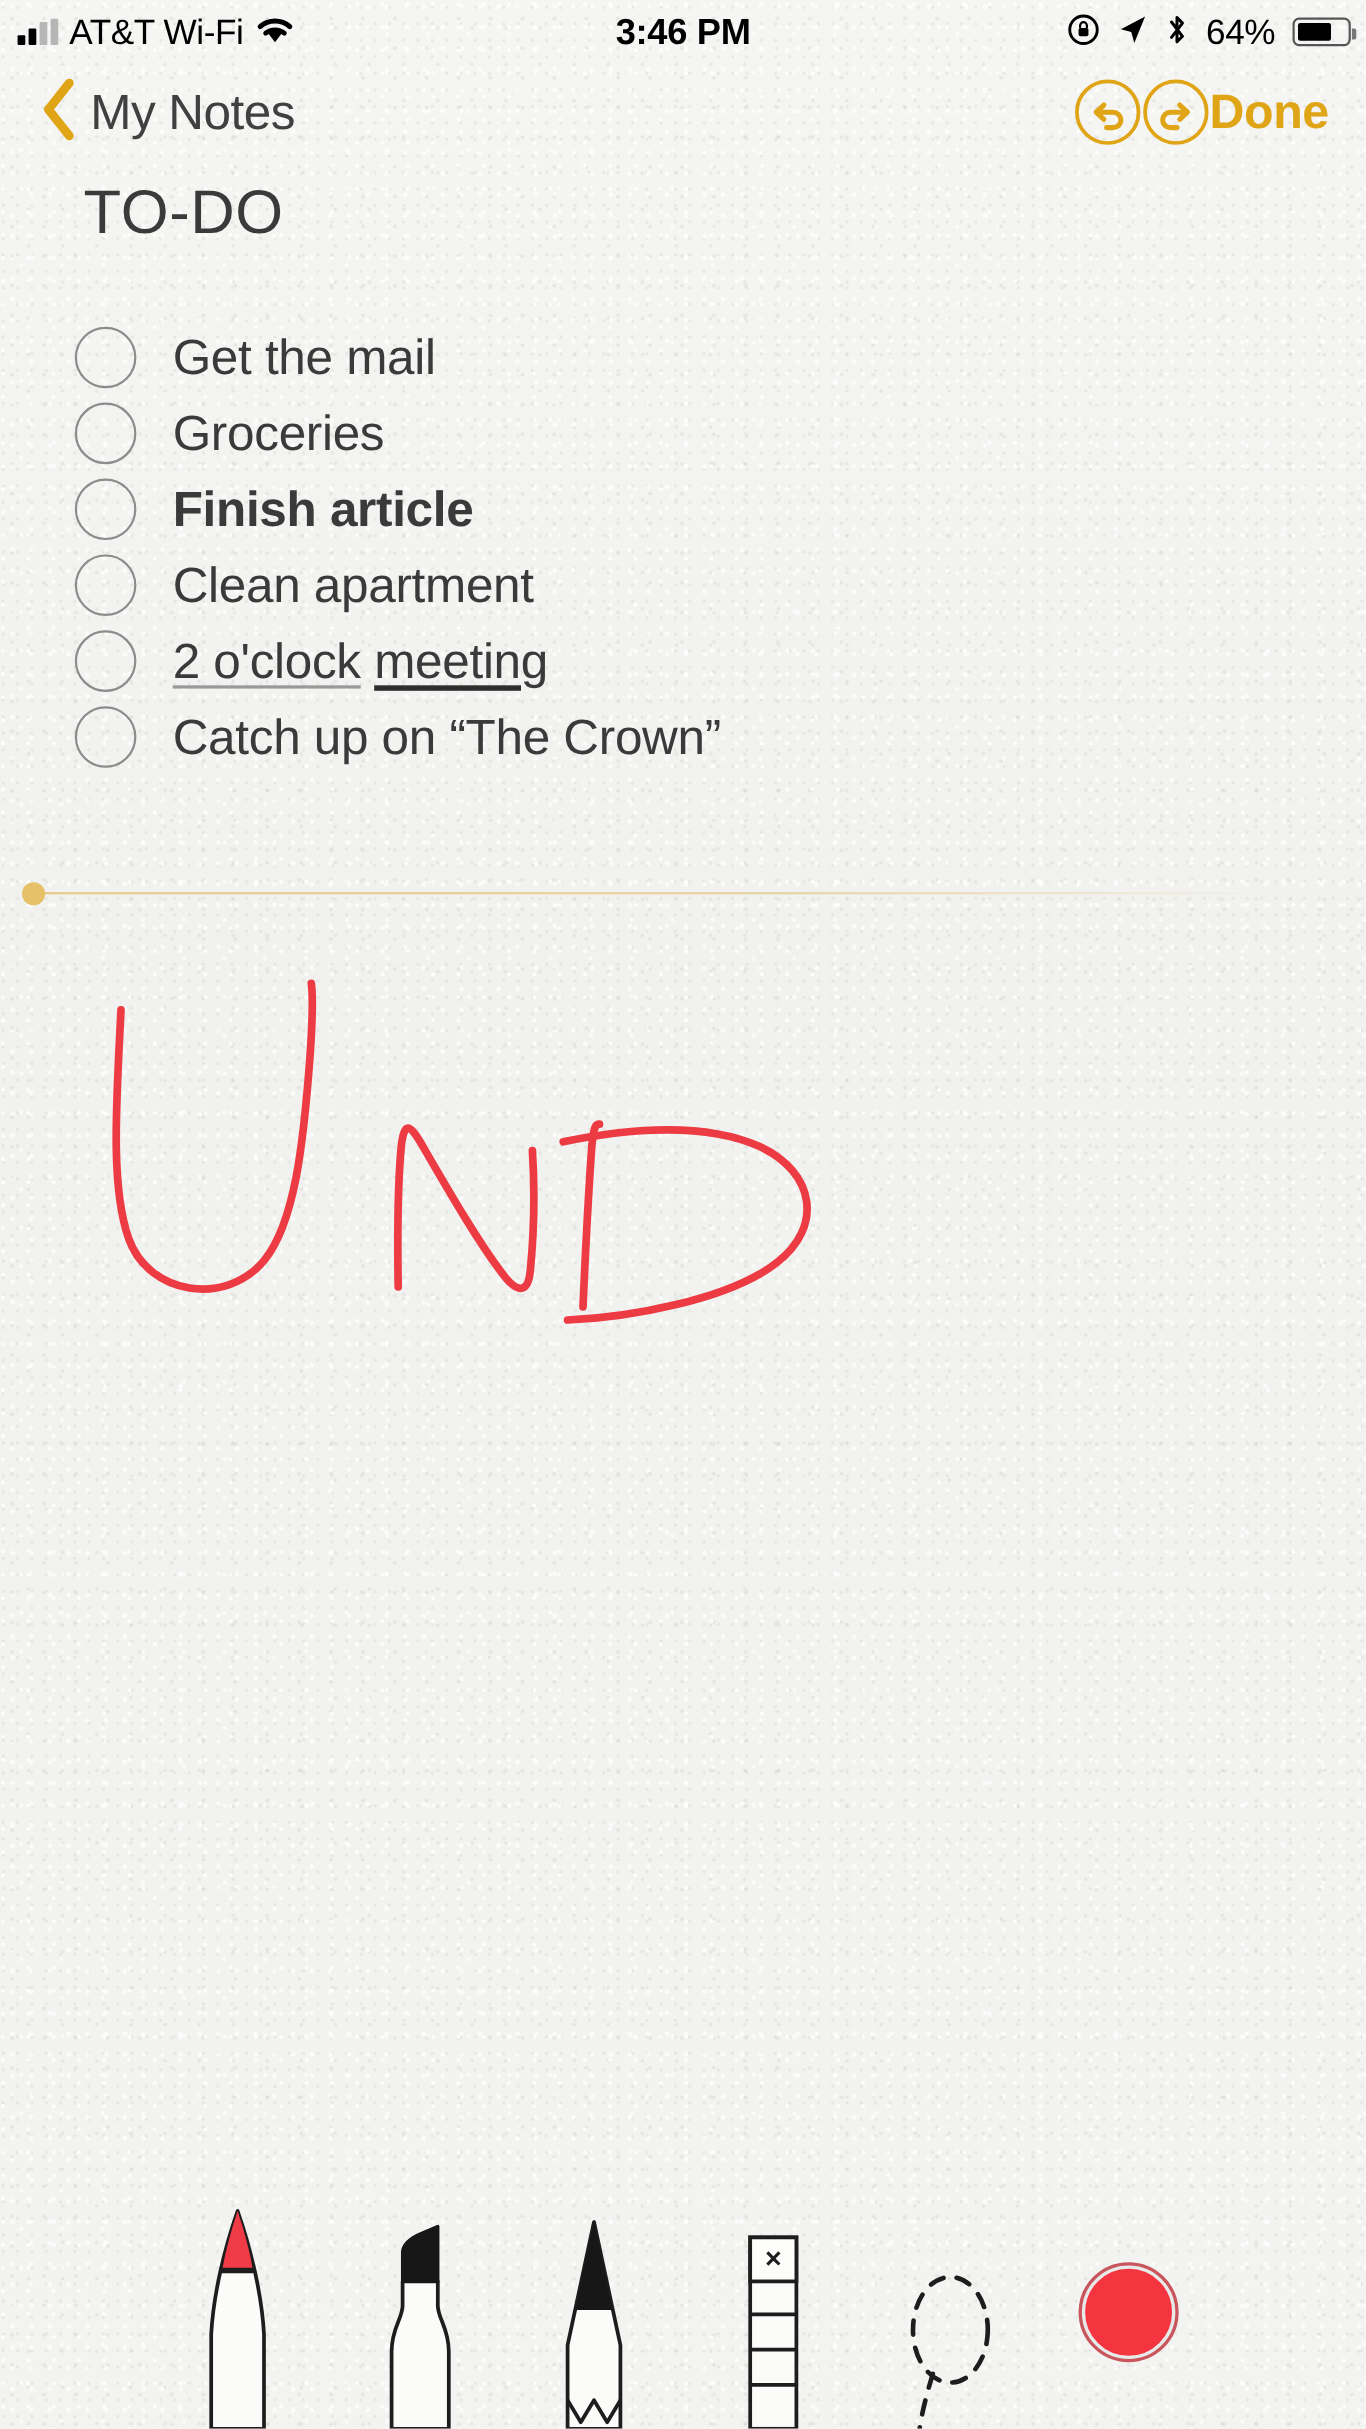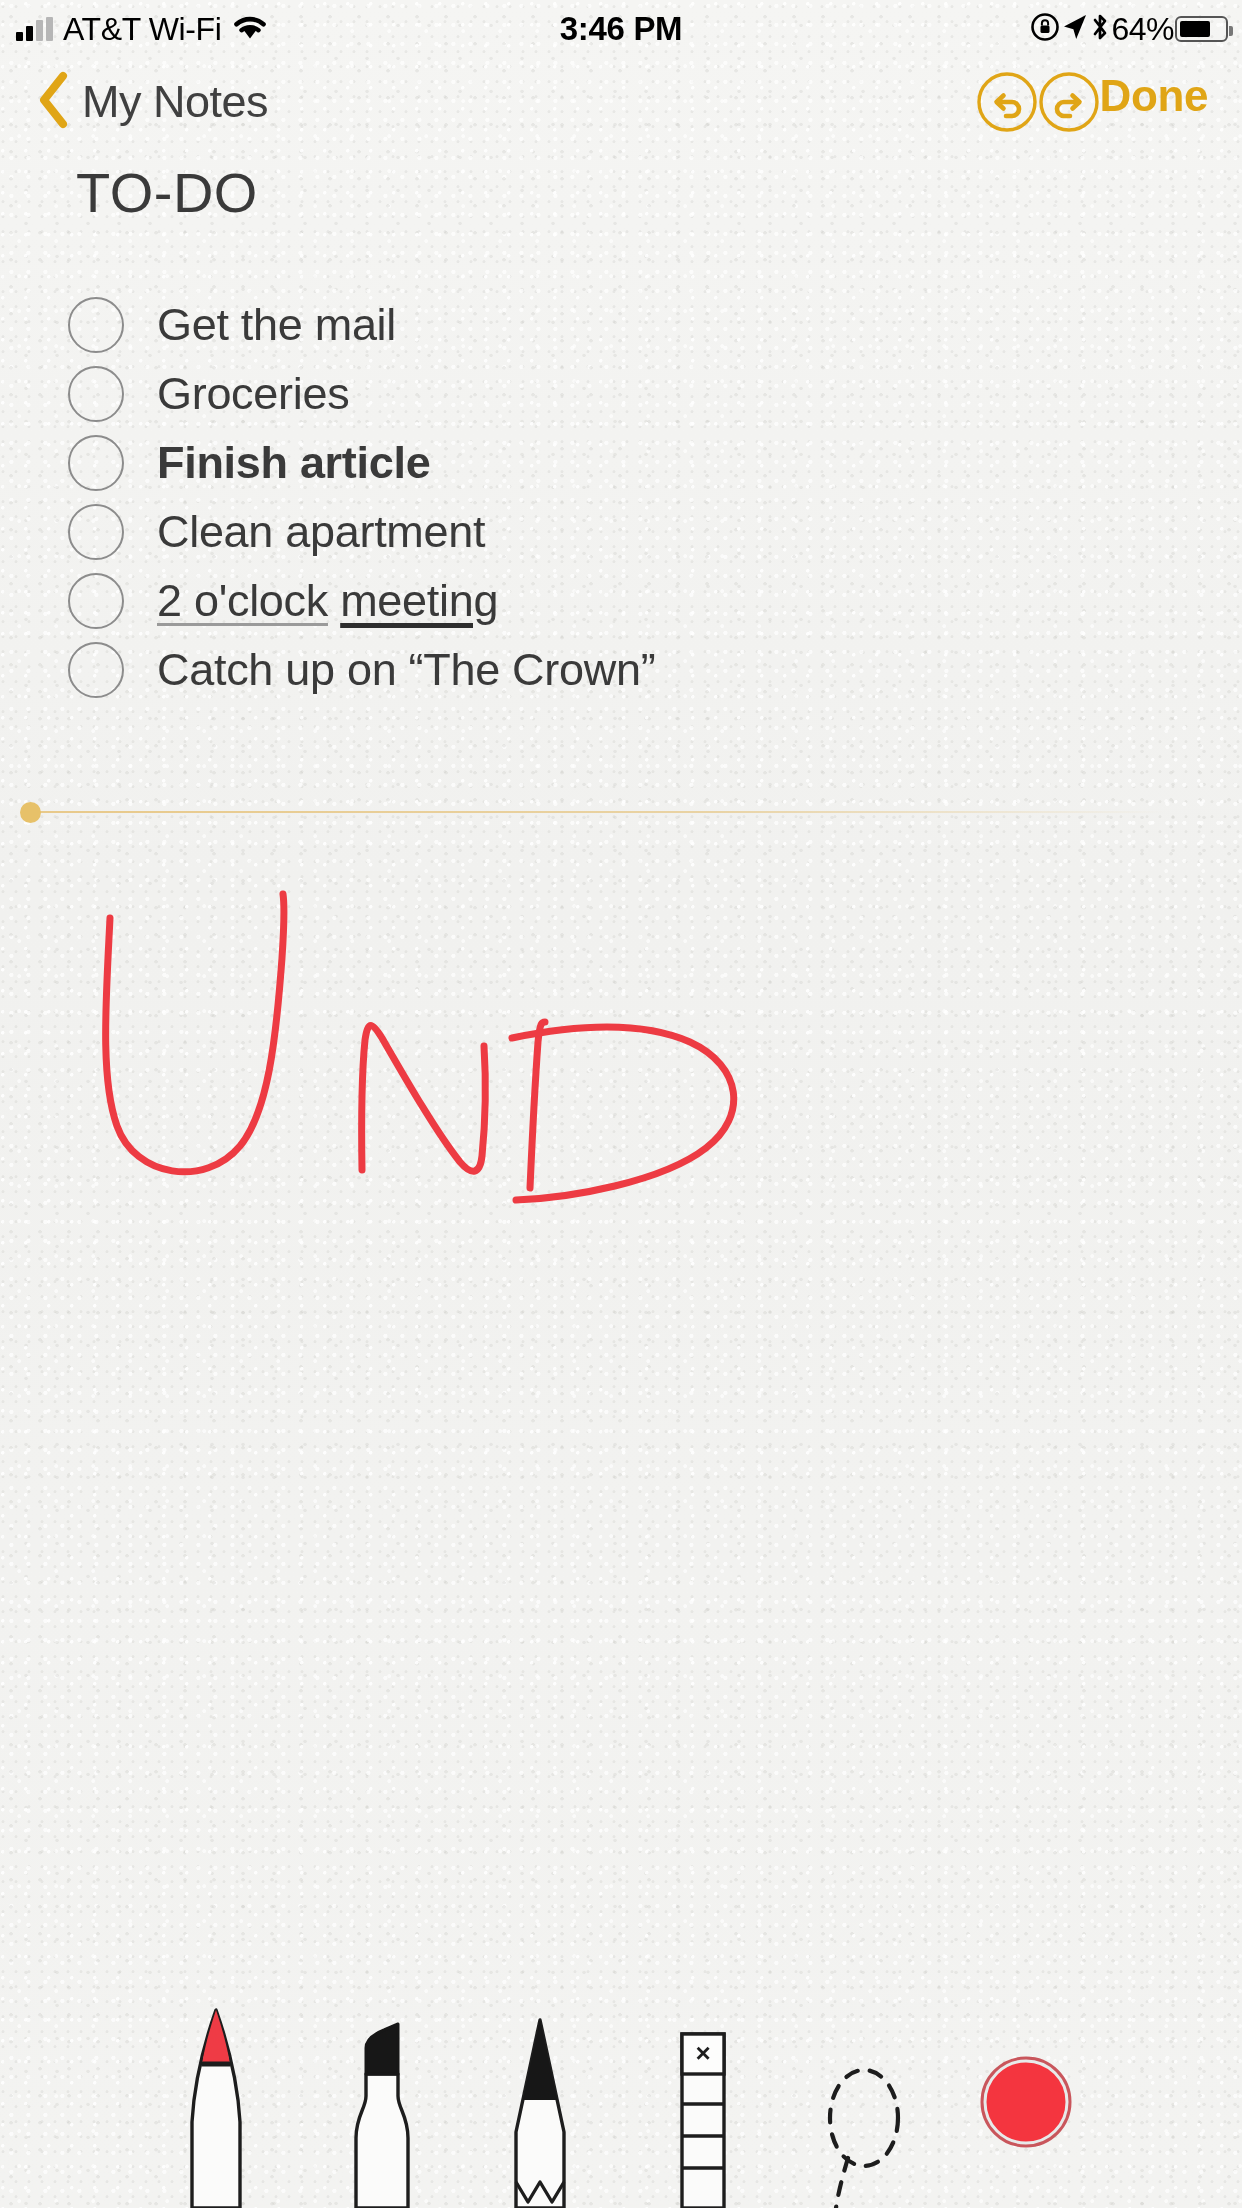--- a/index.html
+++ b/index.html
@@ -26,21 +26,21 @@
   .screen { position:relative; width:1242px; height:2208px; }
 
   
   .statusbar {
     position:absolute; top:0; left:0; width:1242px; height:58px;
     display:flex; align-items:center; color:#000;
   }
   .sb-left { position:absolute; left:16px; display:flex; align-items:center; gap:10px; }
   .sb-center { position:absolute; left:0; right:0; text-align:center;
     font-size:33px; font-weight:700; letter-spacing:-0.3px; }
-  .sb-right { position:absolute; right:14px; display:flex; align-items:center; gap:1px;text-align:right; }
+  .sb-right { position:absolute; right:14px; display:flex; align-items:center; gap:16px;text-align:right; }
 
   .bars { display:flex; align-items:flex-end; gap:3px; height:24px; }
   .bars i { display:block; width:7px; border-radius:1px; background:#000; }
   .bars i:nth-child(1){ height:9px; }
   .bars i:nth-child(2){ height:15px; }
   .bars i:nth-child(3){ height:21px; background:#b6b6b6; }
   .bars i:nth-child(4){ height:24px; background:#b6b6b6; }
 
   .carrier { font-size:32px; font-weight:400; letter-spacing:-0.4px; }
   .batt-pct { font-size:32px; font-weight:400; letter-spacing:-0.5px; }
@@ -49,21 +49,21 @@
   .battery::after { content:""; position:absolute; right:-7px; top:8px; width:4px; height:10px;
     background:#777; border-radius:0 2px 2px 0; }
   .battery .fill { height:16px; width:30px; background:#000; border-radius:2px; margin-left:3px; }
 
   
   .navbar { position:absolute; top:58px; left:0; width:1242px; height:88px; }
   .nav-back { position:absolute; left:36px; top:50%; transform:translateY(-50%);
     display:flex; align-items:center; gap:12px; color:#e4a11b; }
   .nav-back .label { font-size:45px; font-weight:500; letter-spacing:-0.5px; color:#404040; }
   .nav-right { position:absolute; right:34px; top:50%; transform:translateY(-50%);
-    display:flex; align-items:flex-start; }
+    display:flex; align-items:center; }
   .circ-btn { width:62px; height:62px; }
   .done-btn { font-size:44px; font-weight:700; color:#e0a516; letter-spacing:-0.4px; }
 
   
   .note { position:absolute; top:146px; left:0; width:1242px; }
   .todo-title { margin:14px 0 0 76px; font-size:56px; font-weight:400;
     color:#3a3a3a; letter-spacing:0.5px; }
 
   .checklist { margin-top:65px; }
   .check-row { display:flex; align-items:center; height:69px; padding-left:68px; }

